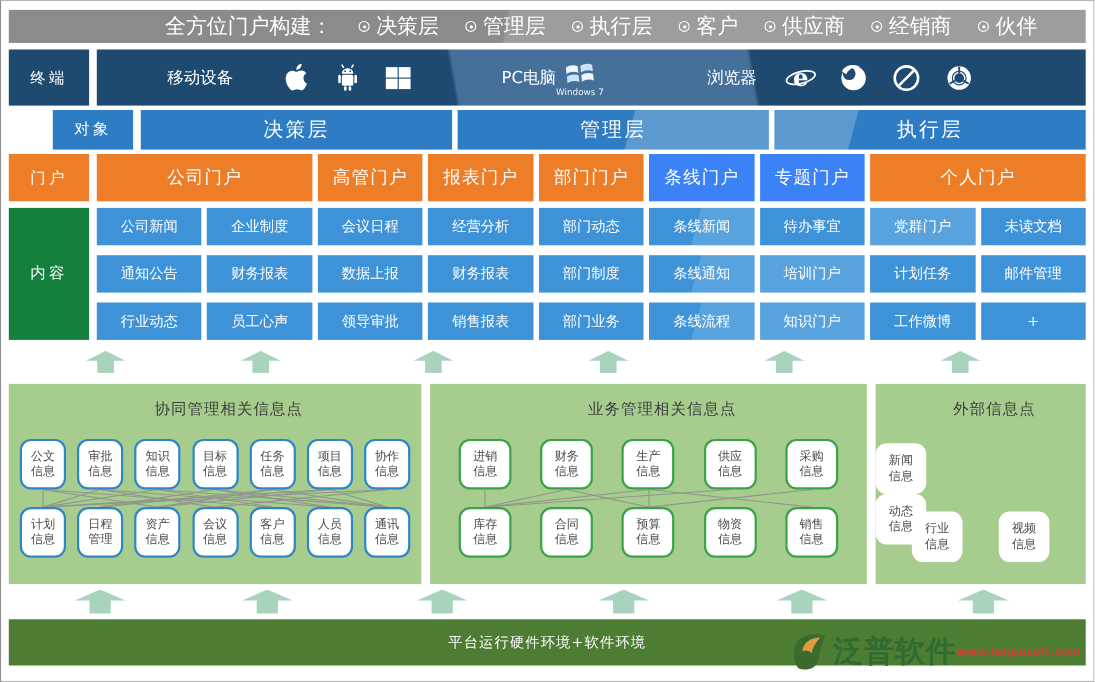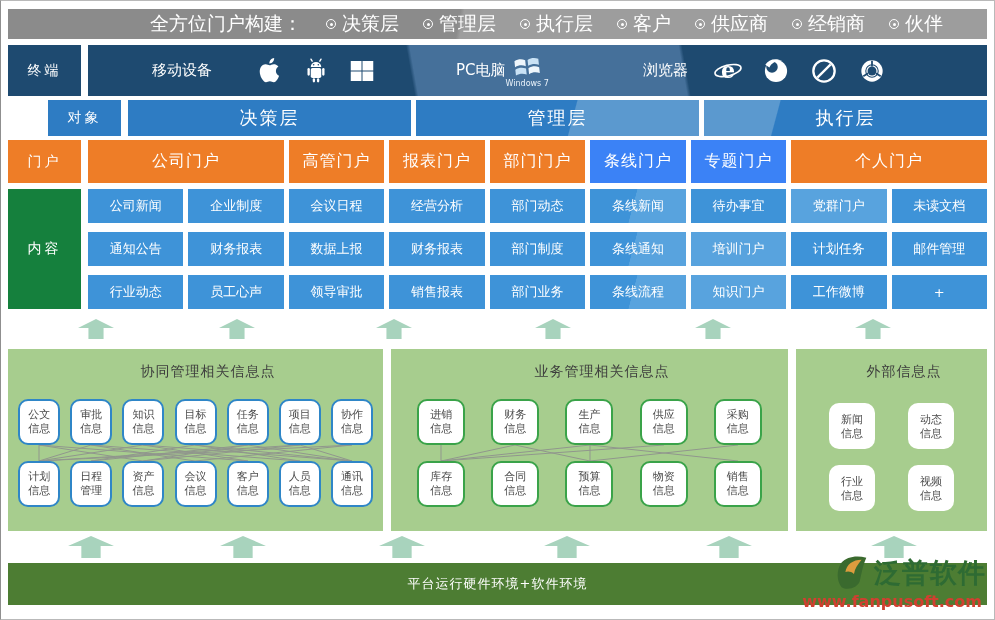--- a/index.html
+++ b/index.html
@@ -69,37 +69,37 @@
 
   
   .green-wrap { display:flex; gap:8px; height:182px; }
   .gsec { background:#a7cd8e; position:relative;padding-left:25px; }
   .gsec1 { width:375px; flex:none; }
   .gsec2 { width:397px; flex:none; }
   .gsec3 { flex:1;font-family:Liberation Serif, serif; }
   .gsec-title { text-align:center; margin-top:14px; font-size:14px; color:#3d3d3d; letter-spacing:1px; }
   .gbox-row { position:absolute; left:0; right:0; display:flex; justify-content:space-evenly; }
   .gbox-row.r1 { top:50px; } .gbox-row.r2 { top:112px; }
-  .gsec3 .gbox-row.r1 { top:54px; } .gsec3 .gbox-row.r2 { top:116px; }
+  .gsec3 .gbox-row.r1 { top:54px;flex-direction:column; } .gsec3 .gbox-row.r2 { top:116px; }
   .gbox { width:42px; height:46px; background:#fff; border-radius:10px; font-size:11px; line-height:1.3;
           color:#4a4a4a; display:flex; align-items:center; justify-content:center; text-align:center; white-space:pre-line; }
   .gsec1 .gbox { border:2px solid #2f86c7; }
   .gsec2 .gbox { border:2px solid #3aa349; width:48px; }
   .gsec3 .gbox { width:46px; }
   .lines { position:absolute; left:0; top:0; width:100%; height:100%; pointer-events:none; }
 
   
   .platform-bar { height:42px; background:#4d7d33; color:#fff; font-size:13px;
                   display:flex; align-items:center; justify-content:center; letter-spacing:1px; }
 
   
-  .watermark { position:absolute; right:8px; bottom:8px; display:flex; flex-direction:column; align-items:flex-end; }
+  .watermark { position:absolute; right:8px; bottom:8px; display:flex; flex-direction:row; align-items:center; }
   .wm-top { display:flex; align-items:center; gap:2px; }
   .wm-name { font-size:27px; font-weight:bold; color:#2e6b33; letter-spacing:1px; line-height:1; }
-  .wm-url { font-size:16px; font-weight:bold; color:#d04030; margin-top:1px; margin-right:4px; }
+  .wm-url { font-size:10px; font-weight:bold; color:#d04030; margin-top:1px; margin-right:4px; }
 </style>
 </head>
 <body>
 
 <div class="page">
 
   <div class="banner">
     <span>全方位门户构建：</span>
     <span class="banner-item">
         <i class="bullet"></i>

